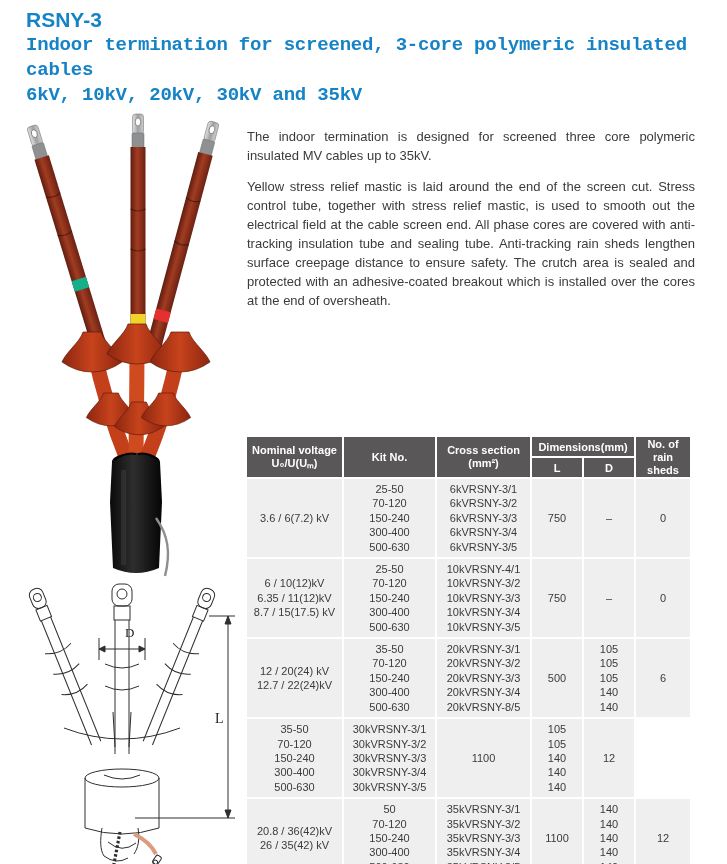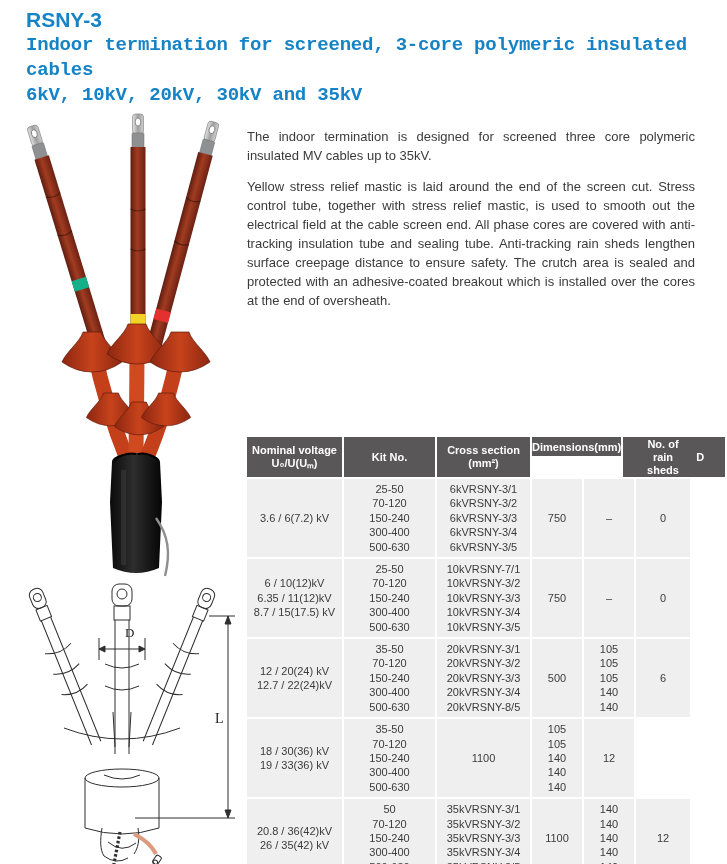--- a/index.html
+++ b/index.html
@@ -16,21 +16,21 @@
   #desc p{margin:0 18px 12px 0;font-size:13px;line-height:19px;text-align:justify;color:#3b3b3b;}
   
   #photo{position:absolute;left:8px;top:110px;}
   #drawing{position:absolute;left:4px;top:582px;}
   
   #spec-table{position:absolute;left:247px;top:437px;width:443px;font-size:11px;}
   .thead{display:grid;grid-template-columns:95px 91px 93px 102px 54px;gap:2px;}
   .th{background:var(--thbg);color:#fff;font-weight:bold;line-height:13px;
       display:flex;flex-direction:column;justify-content:center;align-items:center;
       text-align:center;height:40px;}
-  .th-dims{background:#fff;display:flex;flex-direction:row;height:40px;gap:2px;}
+  .th-dims{background:#fff;display:flex;flex-direction:column;height:40px;gap:2px;}
   .th-dims .dims-top{background:var(--thbg);color:#fff;font-weight:bold;height:19px;
       display:flex;align-items:center;justify-content:center;}
   .th-dims .dims-sub{display:grid;grid-template-columns:50px 50px;gap:2px;flex:1;}
   .th-dims .dims-sub div{background:var(--thbg);color:#fff;font-weight:bold;
       display:flex;align-items:center;justify-content:center;}
   .tgroup{display:grid;grid-template-columns:95px 91px 93px 50px 50px 54px;gap:2px;margin-top:2px;}
   .cell{background:var(--rowbg);display:flex;flex-direction:column;justify-content:center;
       align-items:center;text-align:center;line-height:14.4px;padding:3px 1px;min-height:70px;
       color:#3b3b3b;}
 </style>
@@ -259,21 +259,21 @@
             <div>8.7 / 15(17.5) kV</div>
           </div>
           <div class="cell">
             <div>25-50</div>
             <div>70-120</div>
             <div>150-240</div>
             <div>300-400</div>
             <div>500-630</div>
           </div>
           <div class="cell">
-            <div>10kVRSNY-7/1</div>
+            <div>10kVRSNY-4/1</div>
             <div>10kVRSNY-3/2</div>
             <div>10kVRSNY-3/3</div>
             <div>10kVRSNY-3/4</div>
             <div>10kVRSNY-3/5</div>
           </div>
           <div class="cell">
             <div>750</div>
           </div>
           <div class="cell">
             <div>–</div>
@@ -310,29 +310,32 @@
             <div>105</div>
             <div>140</div>
             <div>140</div>
           </div>
           <div class="cell">
             <div>6</div>
           </div>
         </div>
         <div class="tgroup">
           <div class="cell">
-            <div>18 / 30(36) kV</div>
-            <div>19 / 33(36) kV</div>
-          </div>
-          <div class="cell">
             <div>35-50</div>
             <div>70-120</div>
             <div>150-240</div>
             <div>300-400</div>
             <div>500-630</div>
+          </div>
+          <div class="cell">
+            <div>30kVRSNY-3/1</div>
+            <div>30kVRSNY-3/2</div>
+            <div>30kVRSNY-3/3</div>
+            <div>30kVRSNY-3/4</div>
+            <div>30kVRSNY-3/5</div>
           </div>
           <div class="cell">
             <div>1100</div>
           </div>
           <div class="cell">
             <div>105</div>
             <div>105</div>
             <div>140</div>
             <div>140</div>
             <div>140</div>

